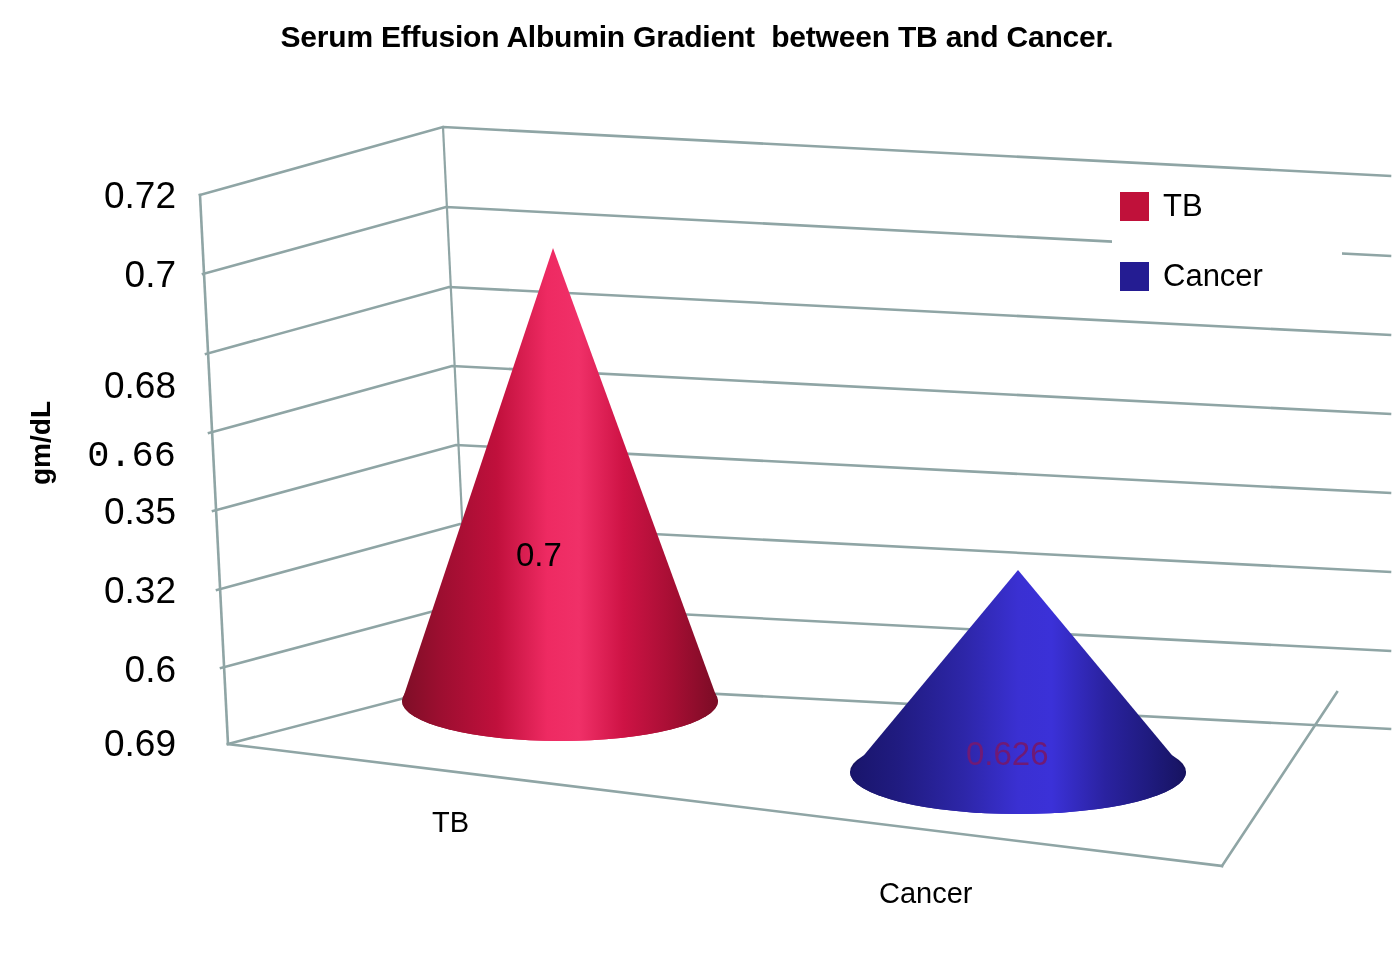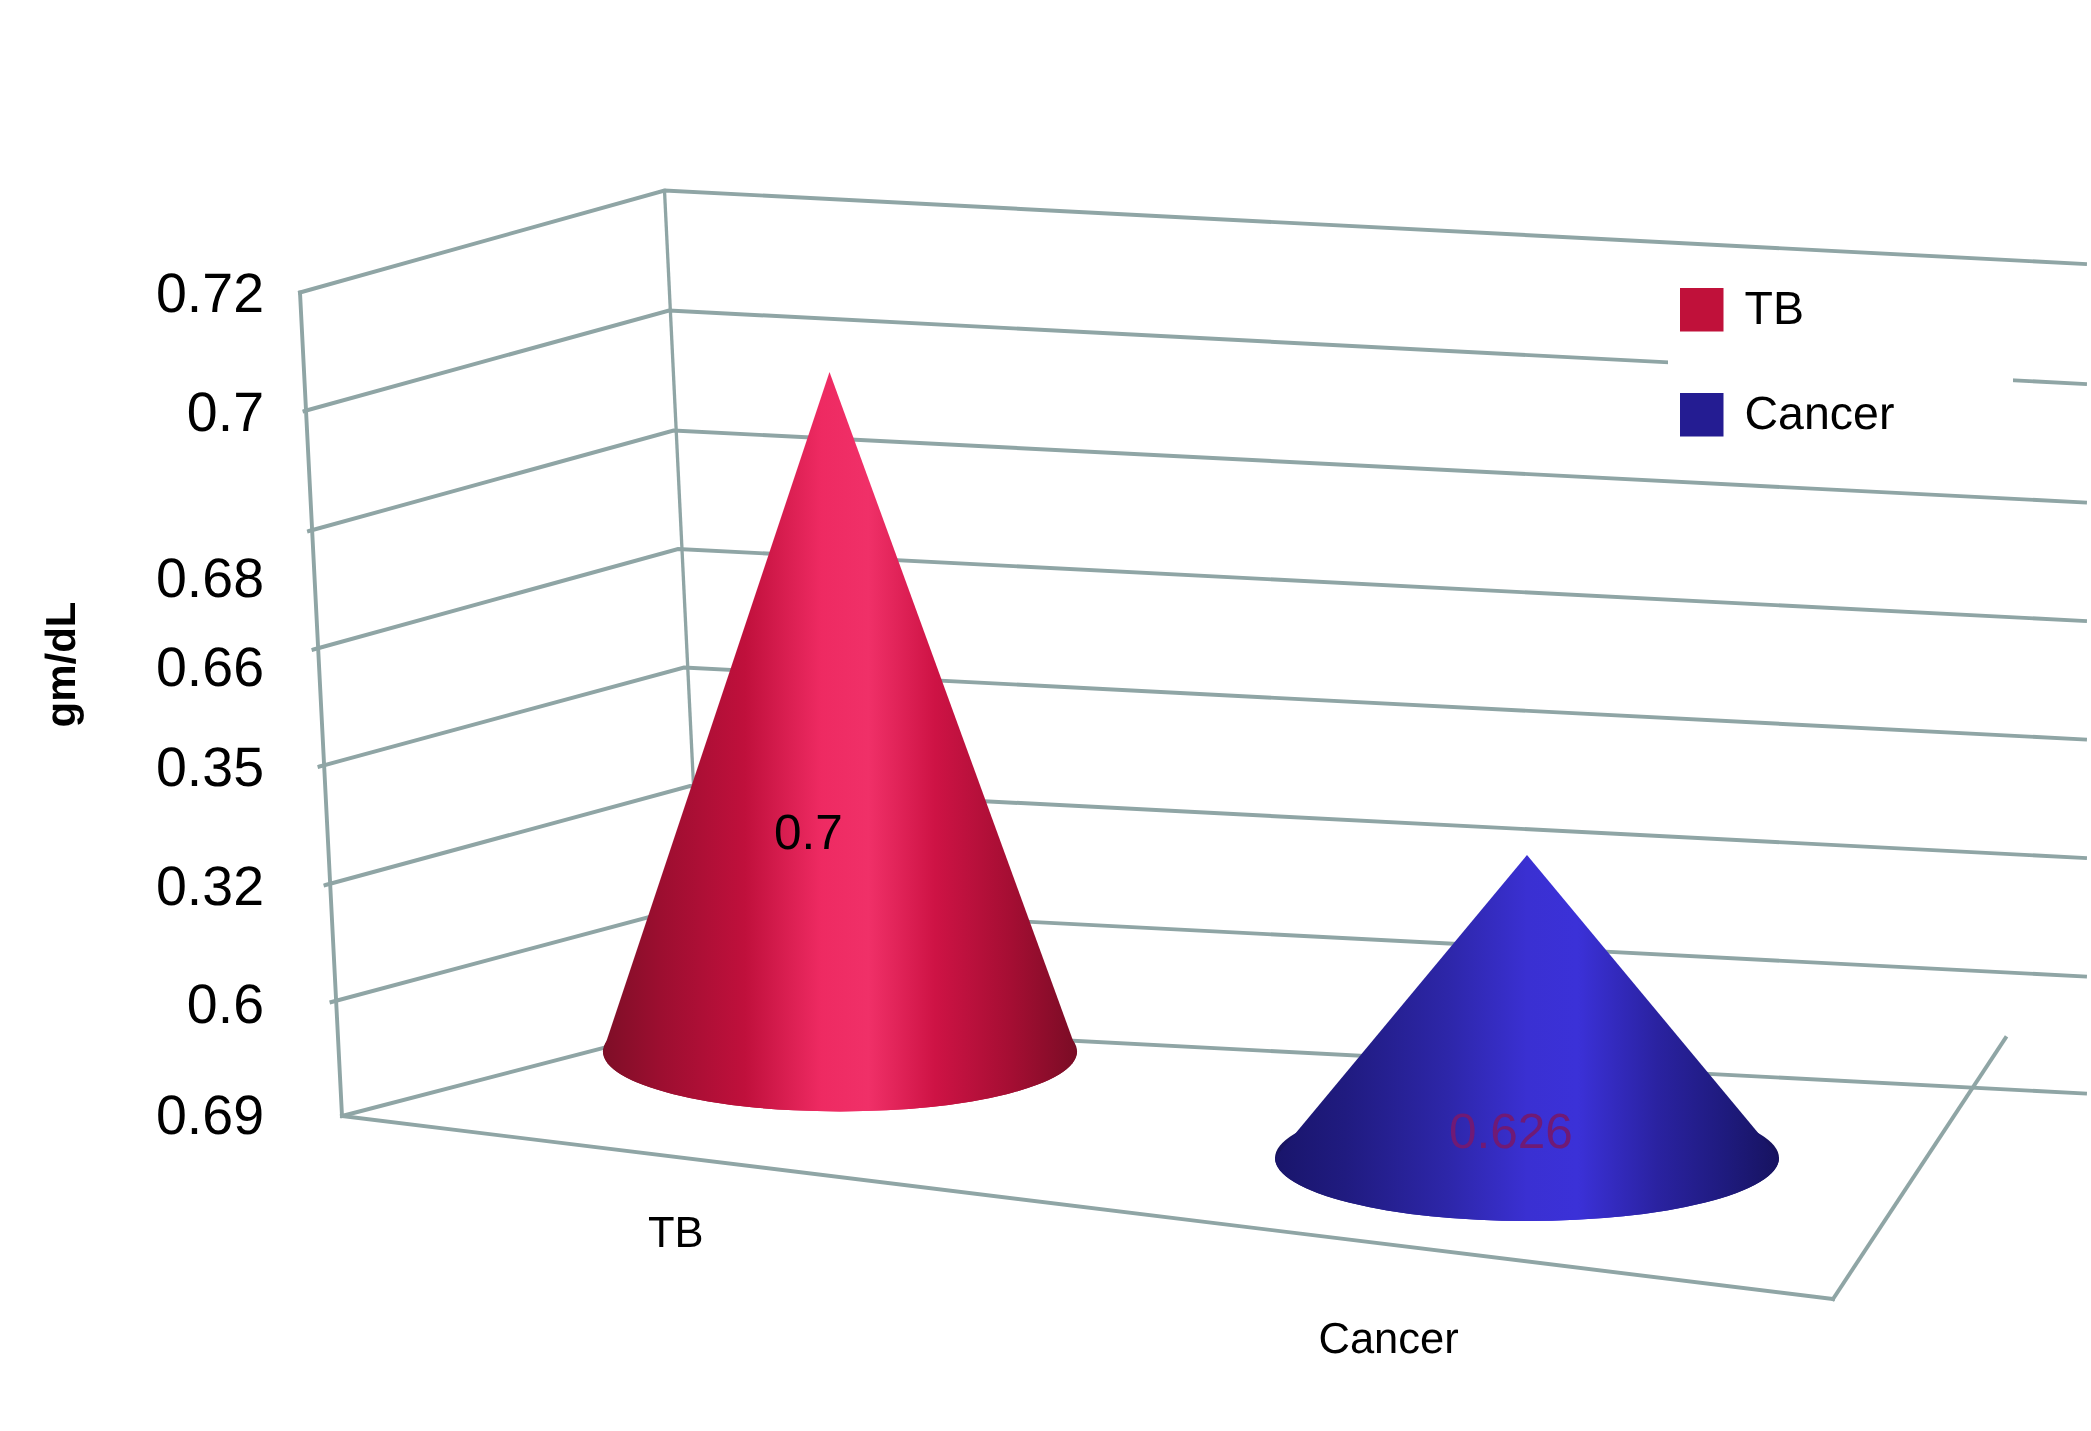--- a/index.html
+++ b/index.html
@@ -92,20 +92,21 @@
   #plot-svg {
     position: absolute;
     left: 0; top: 0;
   }
 </style>
 </head>
 <body>
 
 <div id="chart-root">
 
+  <div class="chart-title">Serum Effusion Albumin Gradient  between TB and Cancer.</div>
 
   <div class="axis-title-y">gm/dL</div>
 
   <svg id="plot-svg" width="1394" height="954">
     <defs>
 
       <linearGradient id="tbCone" x1="0" y1="0" x2="1" y2="0">
         <stop offset="0%" stop-color="#7E0E27"></stop>
         <stop offset="12%" stop-color="#9C0E30"></stop>
         <stop offset="30%" stop-color="#C0103C"></stop>
@@ -183,21 +184,21 @@
 
     <g>
       <ellipse cx="560" cy="701" rx="158" ry="40" fill="url(#tbBase)"></ellipse>
       <path d="M 553 248 L 718 701 A 158 40 0 0 1 402 701 Z" fill="url(#tbCone)"></path>
     </g>
   </svg>
 
   <div class="y-tick" style="left:76px; top:175px; width:100px;">0.72</div>
   <div class="y-tick" style="left:76px; top:254px; width:100px;">0.7</div>
   <div class="y-tick" style="left:76px; top:333px; width:100px;margin-top:32px;">0.68</div>
-  <div class="y-tick" style="left:76px; top:424px; width:100px;">0.66</div>
+  <div class="y-tick" style="left:76px; top:435px; width:100px;font-family:Liberation Mono, monospace;">0.66</div>
   <div class="y-tick" style="left:76px; top:491px; width:100px;">0.35</div>
   <div class="y-tick" style="left:76px; top:570px; width:100px;">0.32</div>
   <div class="y-tick" style="left:76px; top:649px; width:100px;">0.6</div>
   <div class="y-tick" style="left:76px; top:723px; width:100px;">0.69</div>
 
   <div class="cat-label" style="left:432px; top:806px;">TB</div>
   <div class="cat-label" style="left:879px; top:877px;">Cancer</div>
 
   <div class="data-label" style="left:516px; top:536px; color:#000000;">0.7</div>
   <div class="data-label" style="left:966px; top:694px; color:#701a75;margin-top:41px;">0.626</div>

